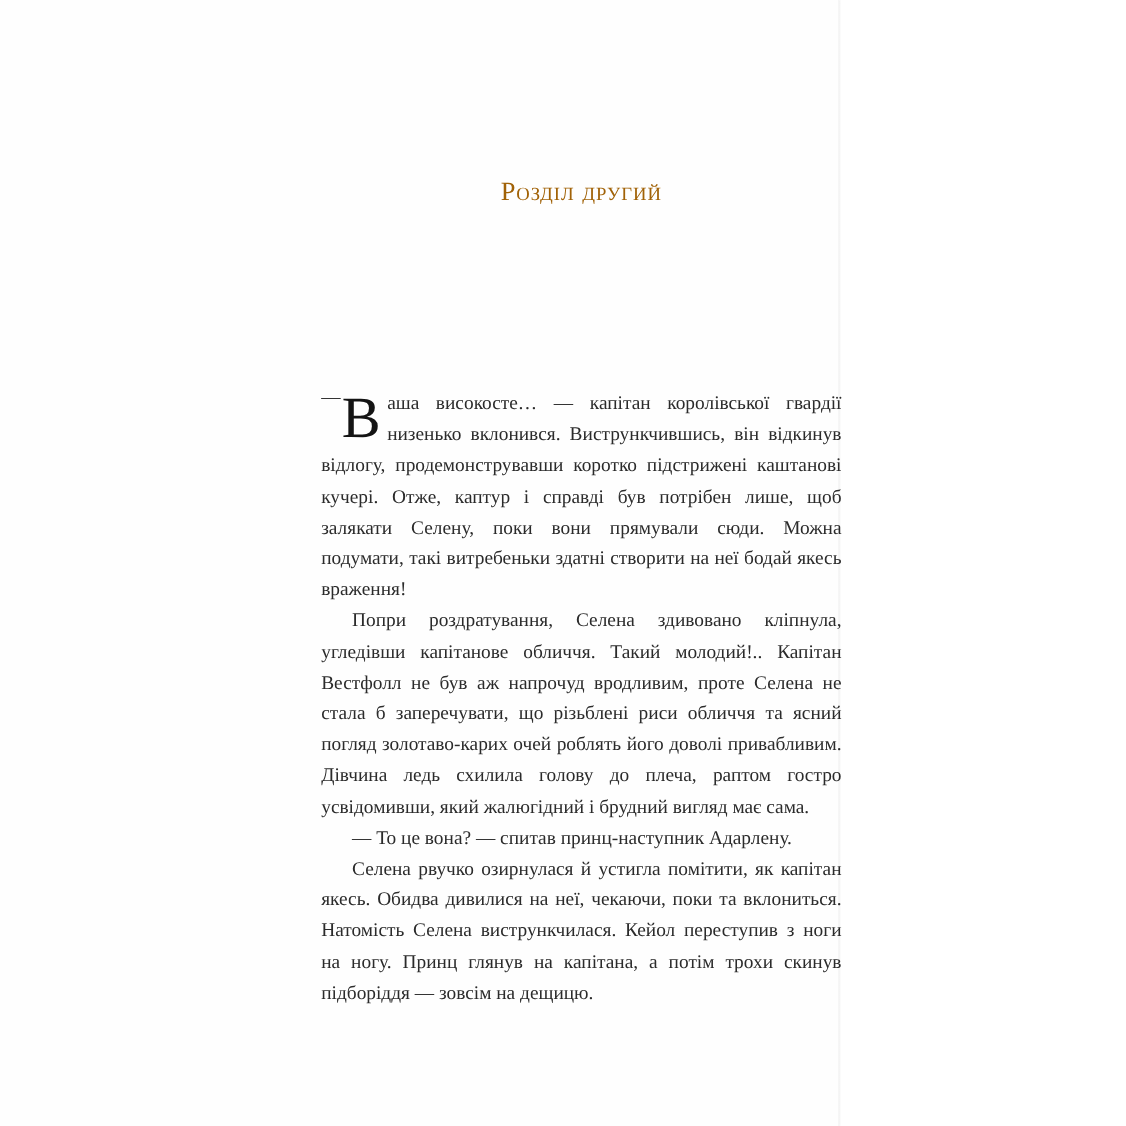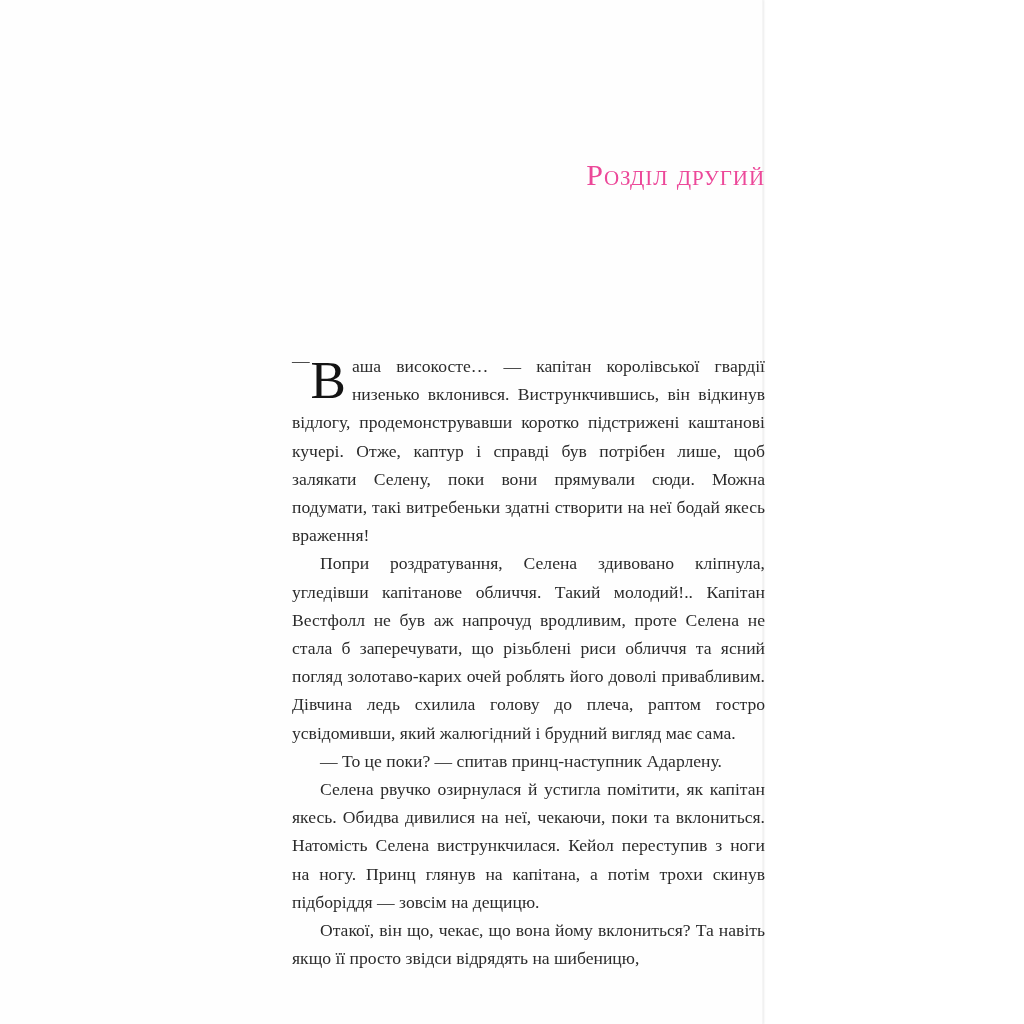--- a/index.html
+++ b/index.html
@@ -33,26 +33,26 @@
     height: 1024px;
     background: linear-gradient(to right, rgba(0,0,0,0.045), rgba(0,0,0,0.0));
   }
 
   
   #chapter-title {
     position: absolute;
     left: 292px;
     top: 160px;
     width: 473px;
-    text-align: right;
-    font-size: 30px;
+    text-align: center;
+    font-size: 24px;
     line-height: 30px;
     letter-spacing: 0.9px;
     font-variant: small-caps;
-    color: #ec4899;
+    color: #a16207;
     white-space: nowrap;
   }
 
   
   #text-column {
     position: absolute;
     left: 292px;
     top: 352px;
     width: 473px;
     color: #2b2b2b;
@@ -100,19 +100,18 @@
 <div id="page-edge"></div>
 
 <div id="chapter-title">Розділ другий</div>
 
 <div id="text-column">
 
   <p class="para first"><span class="dropcap-wrap"><span class="dropcap-dash">—</span><span class="dropcap-letter">В</span></span><span>аша високосте… — капітан королівської гвардії низенько вклонився. Вистрункчившись, він відкинув відлогу, продемонструвавши коротко підстрижені каштанові кучері. Отже, каптур і справді був потрібен лише, щоб залякати Селену, поки вони прямували сюди. Можна подумати, такі витребеньки здатні створити на неї бодай якесь враження!</span></p>
 
   <p class="para">Попри роздратування, Селена здивовано кліпнула, угледівши капітанове обличчя. Такий молодий!.. Капітан Вестфолл не був аж напрочуд вродливим, проте Селена не стала б заперечувати, що різьблені риси обличчя та ясний погляд золотаво-карих очей роблять його доволі привабливим. Дівчина ледь схилила голову до плеча, раптом гостро усвідомивши, який жалюгідний і брудний вигляд має сама.</p>
 
-  <p class="para">— То це поки? — спитав принц-наступник Адарлену.</p>
+  <p class="para">— То це вона? — спитав принц-наступник Адарлену.</p>
 
   <p class="para">Селена рвучко озирнулася й устигла помітити, як капітан якесь. Обидва дивилися на неї, чекаючи, поки та вклониться. Натомість Селена вистрункчилася. Кейол переступив з ноги на ногу. Принц глянув на капітана, а потім трохи скинув підборіддя — зовсім на дещицю.</p>
 
-  <p class="para">Отакої, він що, чекає, що вона йому вклониться? Та навіть якщо її просто звідси відрядять на шибеницю,</p>
 
 </div>
 
 </body></html>

